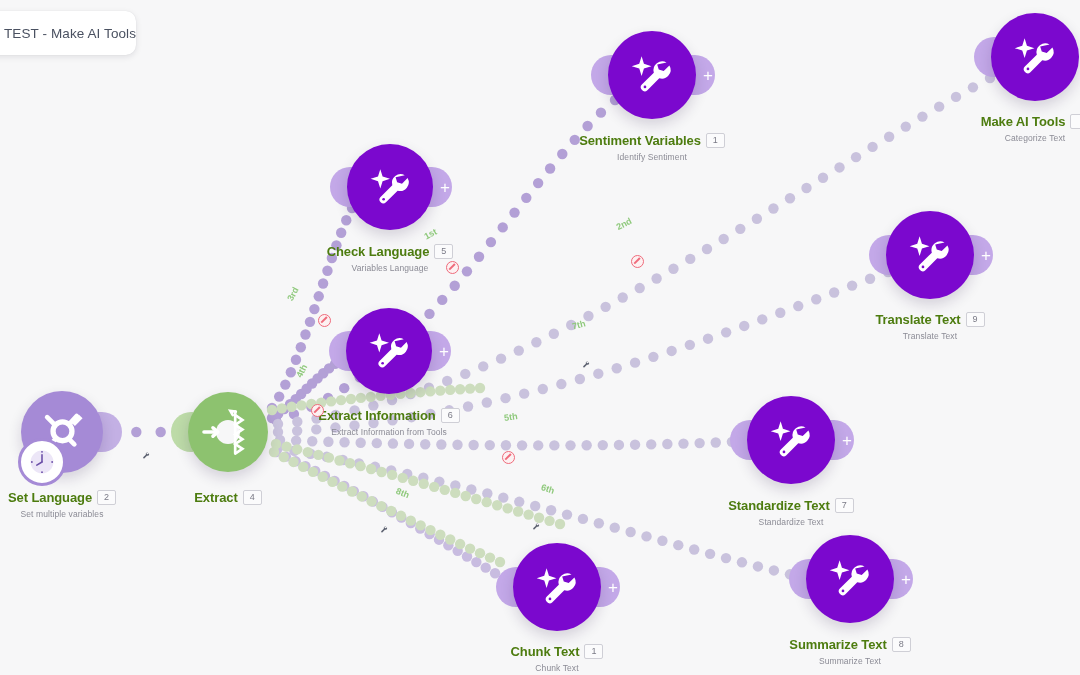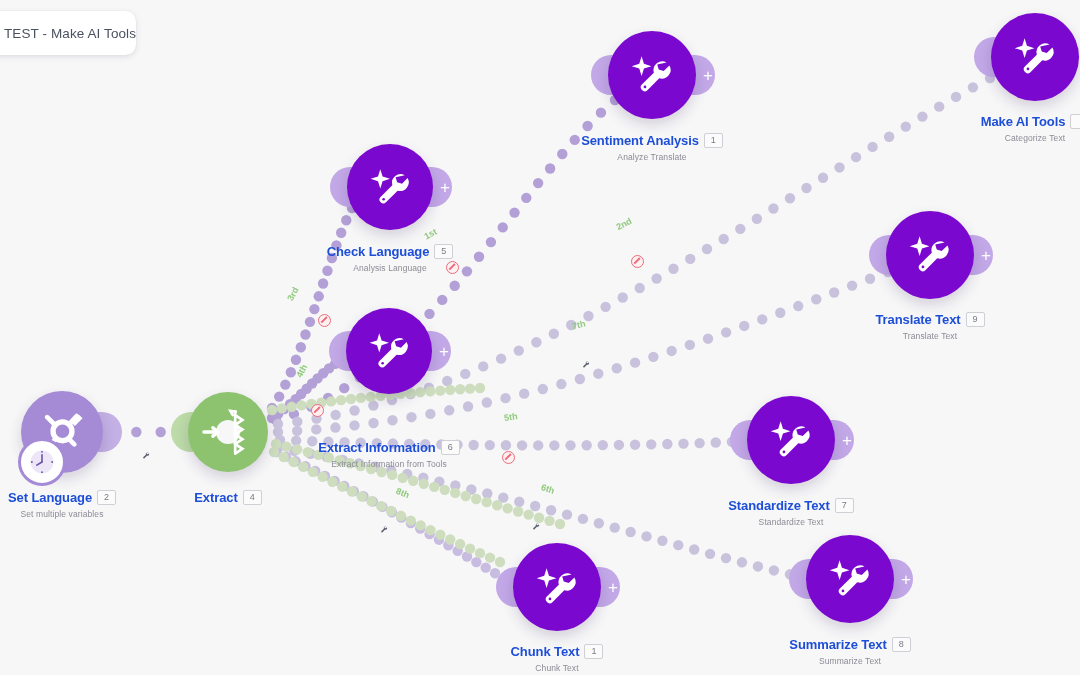--- a/index.html
+++ b/index.html
@@ -43,21 +43,21 @@
     position:absolute;color:#ffffff;font-weight:300;
     display:flex;align-items:center;justify-content:center;
     line-height:1;pointer-events:none;
   }
 
   .caption{
     position:absolute;text-align:center;white-space:nowrap;
     z-index:25;
   }
   .caption .title{
-    font-size:13px;font-weight:700;color:#1d4ed8;letter-spacing:-.1px;
+    font-size:13px;font-weight:700;color:#4d7c0f;letter-spacing:-.1px;
     display:inline-block;vertical-align:middle;
   }
   .caption .badge{
     display:inline-block;vertical-align:middle;
     margin-left:5px;
     min-width:11px;height:13px;line-height:13px;
     padding:0 3px;
     border:1px solid #cfcfd6;border-radius:2px;
     background:#fbfbfc;color:#7a7a86;
     font-size:9px;font-weight:400;text-align:center;
@@ -493,21 +493,21 @@
           <span>
             <svg width="52" height="52" viewBox="0 0 100 100" fill="none">
     <path d="M30 14 L34.5 28.5 L49 33 L34.5 37.5 L30 52 L25.5 37.5 L11 33 L25.5 28.5 Z" fill="#fff"></path>
     <path d="M78 26 a17 17 0 0 0 -24.5 19.5 L30.5 68.5 a7.5 7.5 0 0 0 10.6 10.6 L64 56.2
              A17 17 0 0 0 83.5 31.5 L72.5 42.5 L63 39.5 L60 30 Z" fill="#fff"></path>
     <circle cx="36.5" cy="73" r="2.6" fill="#7b08ce"></circle>
   </svg>
           </span>
         </div>
         <div class="caption" style="left:522px;top:131px;width:260px;">
-        <span class="title">Sentiment Analysis</span><span class="badge">1</span><span class="subtitle">Analyze Translate</span>
+        <span class="title">Sentiment Variables</span><span class="badge">1</span><span class="subtitle">Identify Sentiment</span>
       </div>
       </div>
       <div class="node" style="left: 0px; top: 0px;">
         <div class="halfL" style="left:974px;top:37px;width:22px;height:40px;
                background:#c3a8e8;"></div>
         <div class="bubble" style="left:991px;top:13px;width:88px;height:88px;
                background:#7b08ce;">
           <span>
             <svg width="52" height="52" viewBox="0 0 100 100" fill="none">
     <path d="M30 14 L34.5 28.5 L49 33 L34.5 37.5 L30 52 L25.5 37.5 L11 33 L25.5 28.5 Z" fill="#fff"></path>
@@ -532,21 +532,21 @@
           <span>
             <svg width="51" height="51" viewBox="0 0 100 100" fill="none">
     <path d="M30 14 L34.5 28.5 L49 33 L34.5 37.5 L30 52 L25.5 37.5 L11 33 L25.5 28.5 Z" fill="#fff"></path>
     <path d="M78 26 a17 17 0 0 0 -24.5 19.5 L30.5 68.5 a7.5 7.5 0 0 0 10.6 10.6 L64 56.2
              A17 17 0 0 0 83.5 31.5 L72.5 42.5 L63 39.5 L60 30 Z" fill="#fff"></path>
     <circle cx="36.5" cy="73" r="2.6" fill="#7b08ce"></circle>
   </svg>
           </span>
         </div>
         <div class="caption" style="left:260px;top:242px;width:260px;">
-        <span class="title">Check Language</span><span class="badge">5</span><span class="subtitle">Analysis Language</span>
+        <span class="title">Check Language</span><span class="badge">5</span><span class="subtitle">Variables Language</span>
       </div>
       </div>
       <div class="node" style="left: 0px; top: 0px;">
         <div class="halfL" style="left:869px;top:235px;width:22px;height:40px;
                background:#c3a8e8;"></div>
         <div class="halfR" style="left:969px;top:235px;width:24px;height:40px;
                background:#c3a8e8;"></div>
         <div class="plus" style="left:978px;top:247px;width:16px;height:16px;font-size:17px;">+</div>
         <div class="bubble" style="left:886px;top:211px;width:88px;height:88px;
                background:#7b08ce;">
@@ -573,21 +573,21 @@
                background:#7b08ce;">
           <span>
             <svg width="51" height="51" viewBox="0 0 100 100" fill="none">
     <path d="M30 14 L34.5 28.5 L49 33 L34.5 37.5 L30 52 L25.5 37.5 L11 33 L25.5 28.5 Z" fill="#fff"></path>
     <path d="M78 26 a17 17 0 0 0 -24.5 19.5 L30.5 68.5 a7.5 7.5 0 0 0 10.6 10.6 L64 56.2
              A17 17 0 0 0 83.5 31.5 L72.5 42.5 L63 39.5 L60 30 Z" fill="#fff"></path>
     <circle cx="36.5" cy="73" r="2.6" fill="#7b08ce"></circle>
   </svg>
           </span>
         </div>
-        <div class="caption" style="left:259px;top:406px;width:260px;margin-top:32px;">
+        <div class="caption" style="left:259px;top:406px;width:260px;">
         <span class="title">Extract Information</span><span class="badge">6</span><span class="subtitle">Extract Information from Tools</span>
       </div>
       </div>
       <div class="node" style="left: 0px; top: 0px;">
         <div class="halfL" style="left:730px;top:420px;width:22px;height:40px;
                background:#c3a8e8;"></div>
         <div class="halfR" style="left:830px;top:420px;width:24px;height:40px;
                background:#c3a8e8;"></div>
         <div class="plus" style="left:839px;top:432px;width:16px;height:16px;font-size:17px;">+</div>
         <div class="bubble" style="left:747px;top:396px;width:88px;height:88px;

